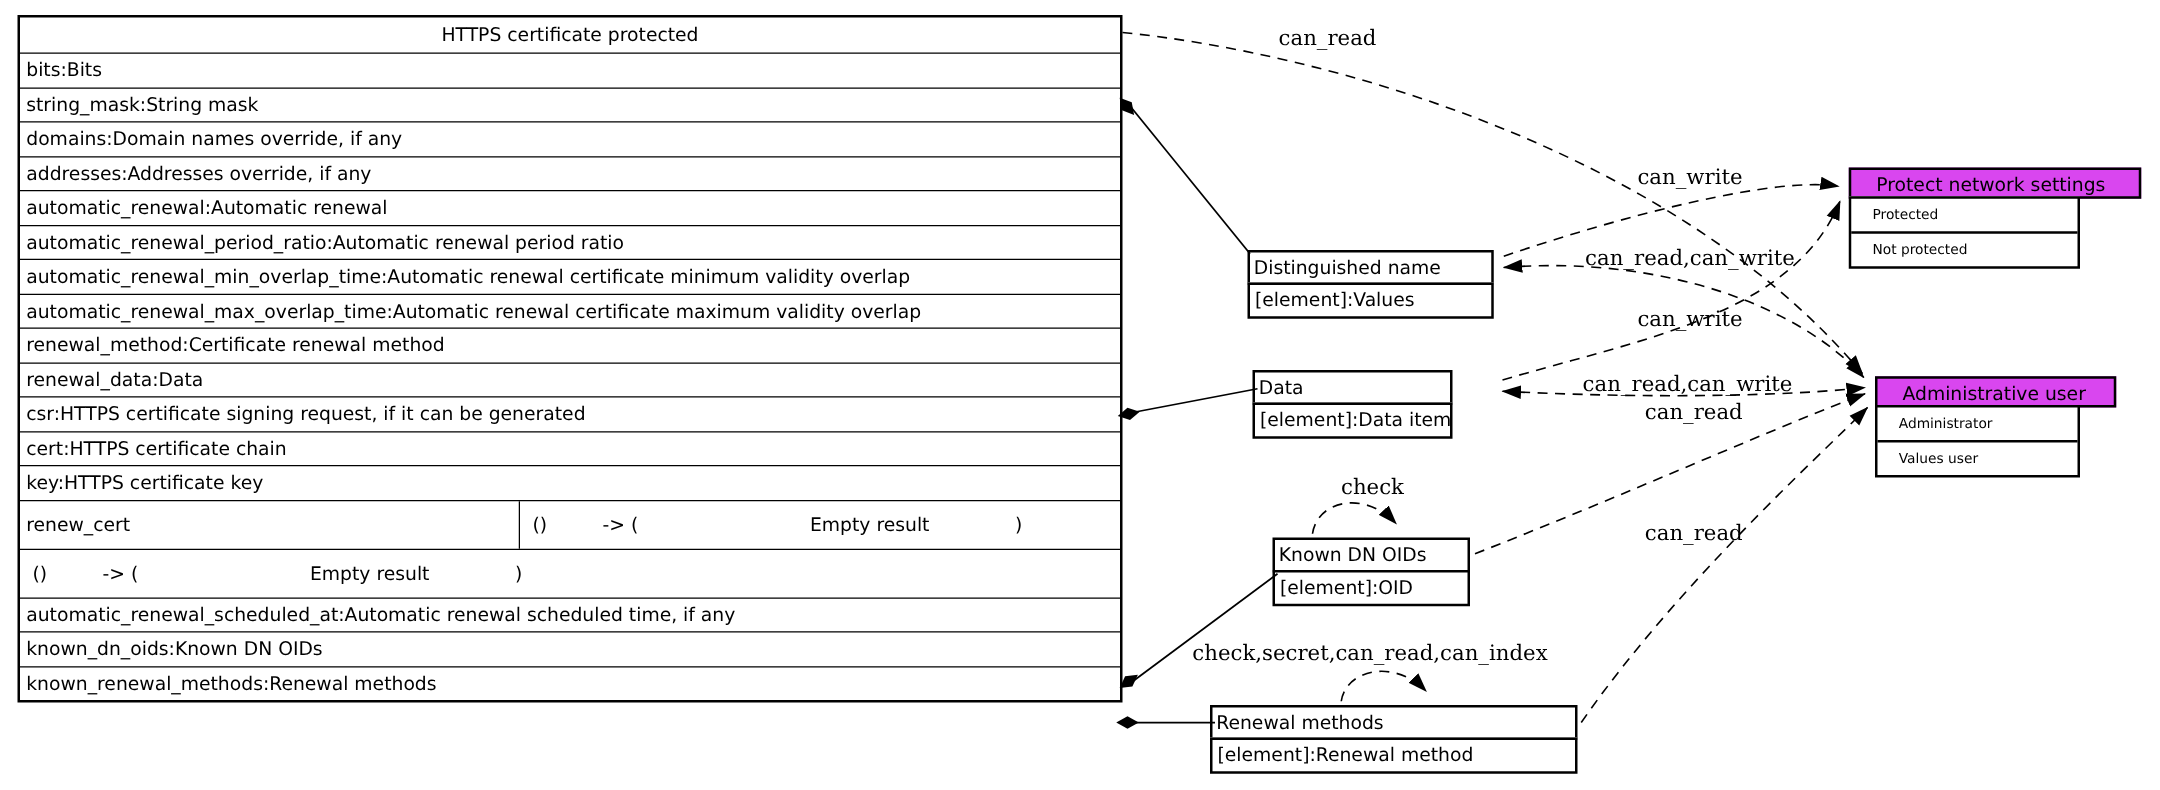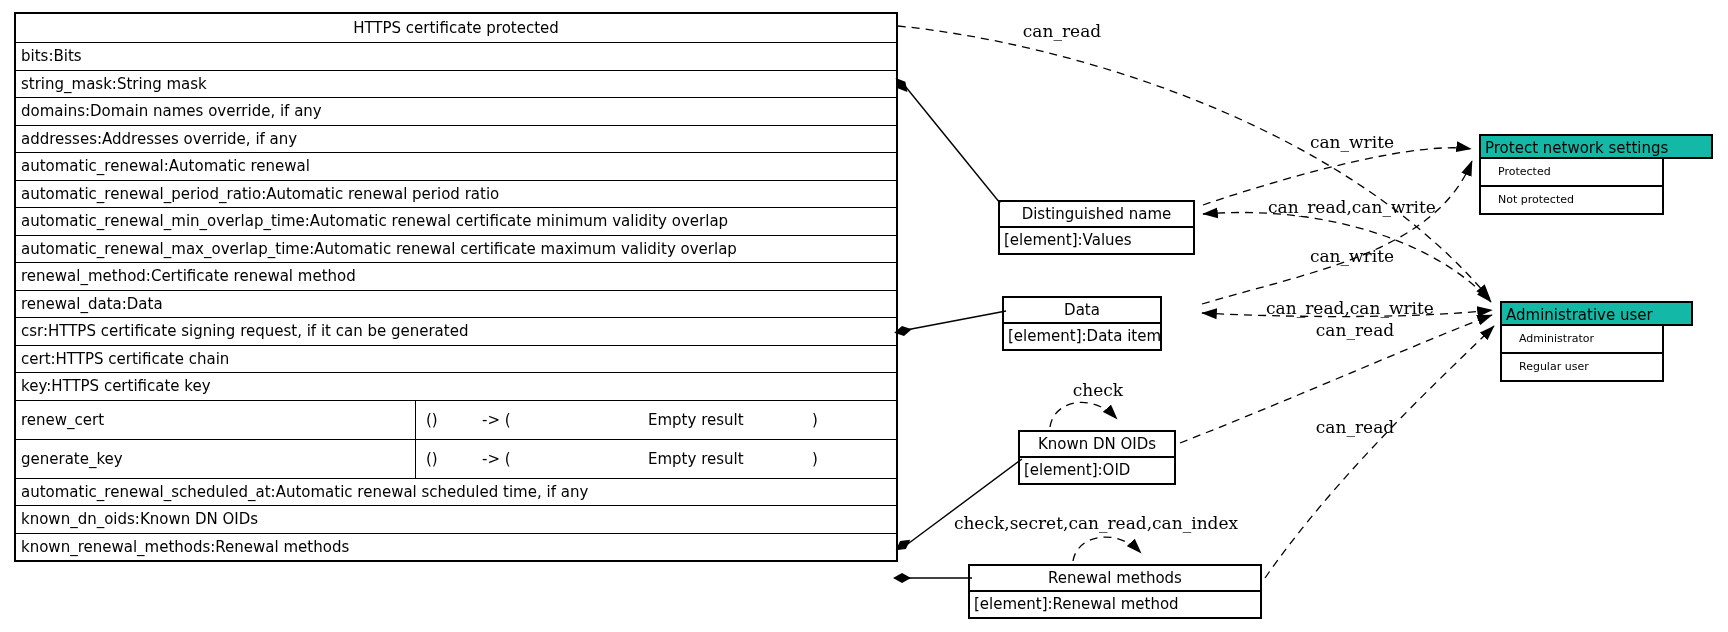--- a/index.html
+++ b/index.html
@@ -16,29 +16,29 @@
     padding-left:5px;font-size:15px;white-space:nowrap;overflow:hidden;}
   .mrow{height:38px;border-top:1px solid #000;display:flex;font-size:15px;}
   .mrow .mname{width:394px;border-right:1px solid #000;padding-left:5px;
     line-height:38px;}
   .mrow .msig{position:relative;flex:1;}
   .mrow .msig span{position:absolute;top:0;line-height:38px;}
   .sig-args{left:10px;} .sig-arrow{left:66px;} .sig-result{left:232px;} .sig-close{left:396px;}
 
   
   .cnode{position:absolute;z-index:2;background:#fff;}
-  .cnode .ctitle{border:2px solid #000;font-size:15px;text-align:center;
+  .cnode .ctitle{border:2px solid #000;font-size:15px;text-align:left;
     height:24px;line-height:24px;padding:0 3px;background:#fff;box-sizing:content-box;}
   .cnode .celem{border:2px solid #000;margin-top:-2px;font-size:15px;
     height:25px;line-height:25px;padding:0 4px;background:#fff;white-space:nowrap;}
 
   
   .enode{position:absolute;z-index:2;}
-  .enode .etitle{border:2px solid #000;background:#14b8a6;font-size:15px;
-    height:25px;line-height:25px;padding:0 4px;box-sizing:border-box;}
+  .enode .etitle{border:2px solid #000;background:#d946ef;font-size:15px;
+    height:25px;line-height:25px;padding:0 20px;box-sizing:border-box;}
   .enode .evals{border:2px solid #000;margin-top:-2px;background:#fff;box-sizing:border-box;}
   .enode .eval{font-size:11px;height:26px;line-height:26px;padding:0 17px;}
   .enode .eval + .eval{border-top:2px solid #000;}
 
   
   .edge-label{position:absolute;transform:translate(-50%,-50%);z-index:6;
     font-family:"DejaVu Serif", serif;font-size:17px;white-space:nowrap;}
 </style>
 </head>
 <body>
@@ -97,21 +97,20 @@
     <div class="mrow">
       <div class="mname">renew_cert</div>
       <div class="msig">
         <span class="sig-args">()</span>
         <span class="sig-arrow">-&gt; (</span>
         <span class="sig-result">Empty result</span>
         <span class="sig-close">)</span>
       </div>
     </div>
     <div class="mrow">
-      <div class="mname">generate_key</div>
       <div class="msig">
         <span class="sig-args">()</span>
         <span class="sig-arrow">-&gt; (</span>
         <span class="sig-result">Empty result</span>
         <span class="sig-close">)</span>
       </div>
     </div>
     <div class="arow">automatic_renewal_scheduled_at:Automatic renewal scheduled time, if any</div>
     <div class="arow">known_dn_oids:Known DN OIDs</div>
     <div class="arow">known_renewal_methods:Renewal methods</div>
@@ -142,21 +141,21 @@
     <div class="evals" style="width:185px;">
       <div class="eval">Protected</div>
       <div class="eval">Not protected</div>
     </div>
   </div>
 
   <div class="enode" style="left:1500px;top:301px;">
     <div class="etitle" style="width:193px;">Administrative user</div>
     <div class="evals" style="width:164px;">
       <div class="eval">Administrator</div>
-      <div class="eval">Regular user</div>
+      <div class="eval">Values user</div>
     </div>
   </div>
 
   <div class="edge-label" style="left:1062px;top:31px;">can_read</div>
   <div class="edge-label" style="left:1352px;top:142px;">can_write</div>
   <div class="edge-label" style="left:1352px;top:207px;">can_read,can_write</div>
   <div class="edge-label" style="left:1352px;top:256px;">can_write</div>
   <div class="edge-label" style="left:1350px;top:308px;">can_read,can_write</div>
   <div class="edge-label" style="left:1355px;top:330px;">can_read</div>
   <div class="edge-label" style="left:1355px;top:427px;">can_read</div>

